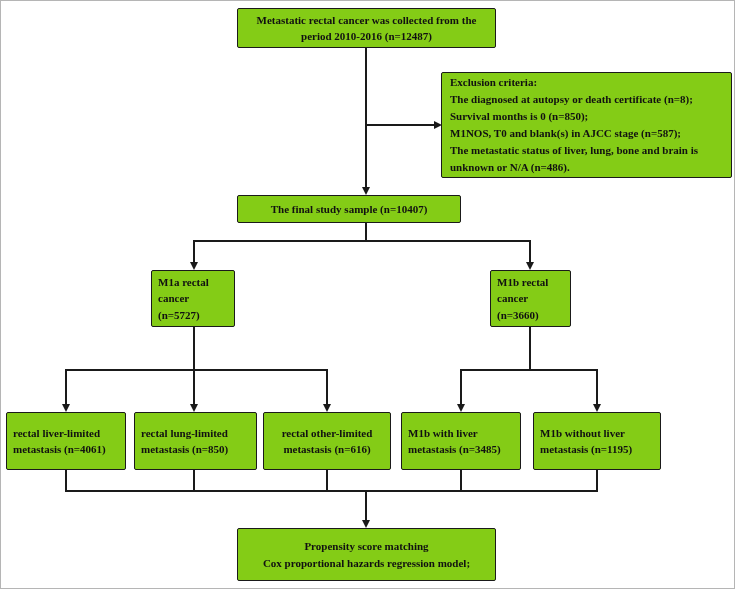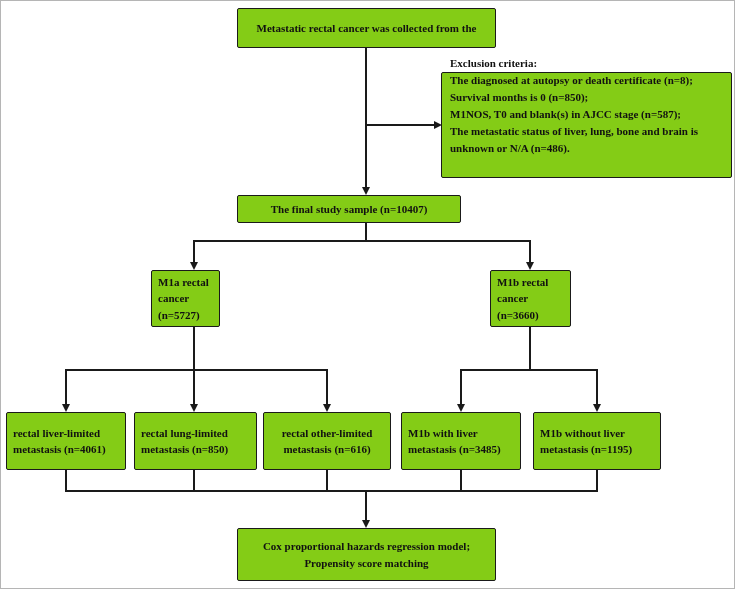--- a/index.html
+++ b/index.html
@@ -26,21 +26,21 @@
     color: #111111;
     font-size: 11px;
     font-weight: bold;
     line-height: 1.5;
     display: flex;
     flex-direction: column;
     justify-content: center;
   }
   .fbox.center { align-items: center; text-align: center; padding: 2px 4px; }
   .fbox.left   { align-items: flex-start; text-align: left; padding: 3px 6px; }
-  .fbox.excl   { justify-content: flex-end; padding: 20px 8px; line-height: 1.55; }
+  .fbox.excl   { justify-content: center; padding: 20px 8px; line-height: 1.55; }
   .vline, .hline {
     position: absolute;
     background: #1a1a1a;
   }
   .vline { width: 2px; }
   .hline { height: 2px; }
   .arr-d {
     position: absolute; width: 0; height: 0;
     border-left: 4.5px solid transparent;
     border-right: 4.5px solid transparent;
@@ -53,35 +53,36 @@
     border-left: 8px solid #1a1a1a;
   }
 </style>
 </head>
 <body>
 
 <div class="canvas">
 
   <div class="fbox center" style="left:236px; top:7px; width:259px; height:40px;">
     <div>Metastatic rectal cancer was collected from the</div>
+    <div>period 2010-2016 (n=12487)</div>
   </div>
 
   <div class="fbox left excl" style="left:440px; top:71px; width:291px; height:106px;">
     <div>Exclusion criteria:</div>
     <div>The diagnosed at autopsy or death certificate (n=8);</div>
     <div>Survival months is 0 (n=850);</div>
     <div>M1NOS, T0 and blank(s) in AJCC stage (n=587);</div>
     <div>The metastatic status of liver, lung, bone and brain is unknown or N/A (n=486).</div>
   </div>
 
   <div class="fbox center" style="left:236px; top:194px; width:224px; height:28px;">
     <div>The final study sample (n=10407)</div>
   </div>
 
-  <div class="fbox left" style="left:150px; top:269px; width:69px; height:57px;">
+  <div class="fbox left" style="left:150px; top:269px; width:84px; height:57px;">
     <div>M1a rectal cancer (n=5727)</div>
   </div>
 
   <div class="fbox left" style="left:489px; top:269px; width:81px; height:57px;">
     <div>M1b rectal cancer (n=3660)</div>
   </div>
 
   <div class="fbox left" style="left:5px; top:411px; width:120px; height:58px;">
     <div>rectal liver-limited metastasis (n=4061)</div>
   </div>
@@ -96,22 +97,22 @@
 
   <div class="fbox left" style="left:400px; top:411px; width:120px; height:58px;">
     <div>M1b with liver metastasis (n=3485)</div>
   </div>
 
   <div class="fbox left" style="left:532px; top:411px; width:128px; height:58px;">
     <div>M1b without liver metastasis (n=1195)</div>
   </div>
 
   <div class="fbox center" style="left:236px; top:527px; width:259px; height:53px;">
+    <div>Propensity score matching</div>
     <div>Cox proportional hazards regression model;</div>
-    <div>Propensity score matching</div>
   </div>
 
   <div class="vline" style="left:364px; top:47px; height:139px;"></div>
   <div class="arr-d" style="left:360.5px; top:186px;"></div>
 
   <div class="hline" style="left:365px; top:123px; width:68px;"></div>
   <div class="arr-r" style="left:433px; top:119.5px;"></div>
 
   <div class="vline" style="left:364px; top:222px; height:18px;"></div>
   <div class="hline" style="left:192px; top:239px; width:338px;"></div>

